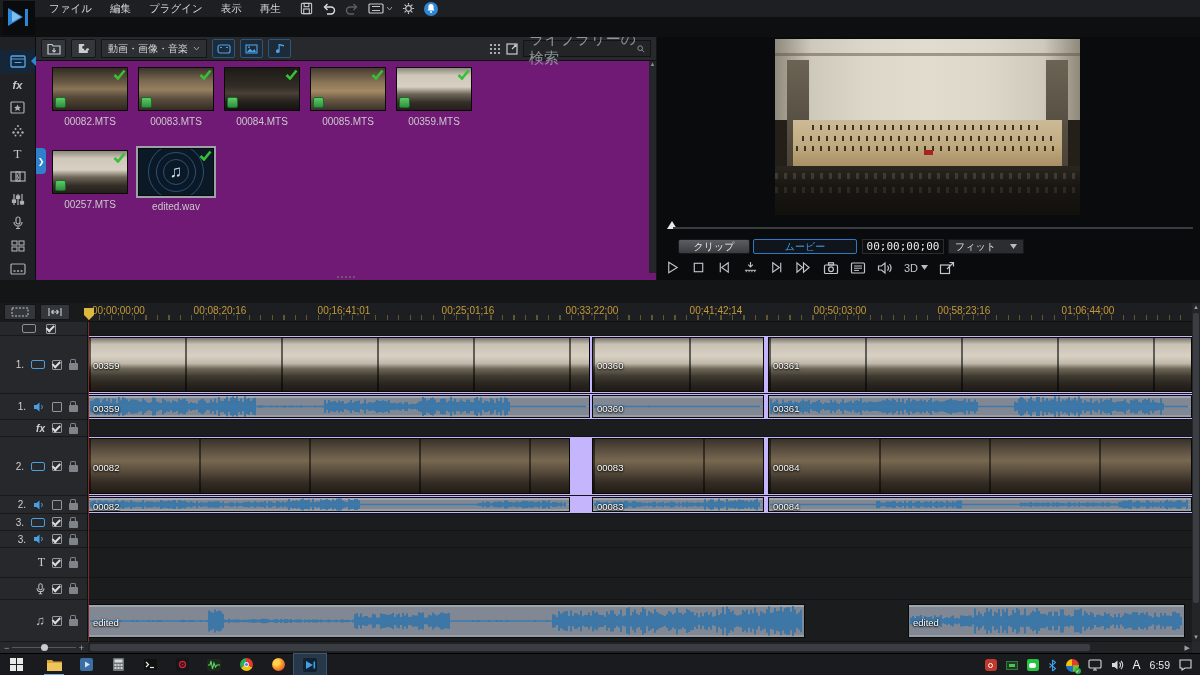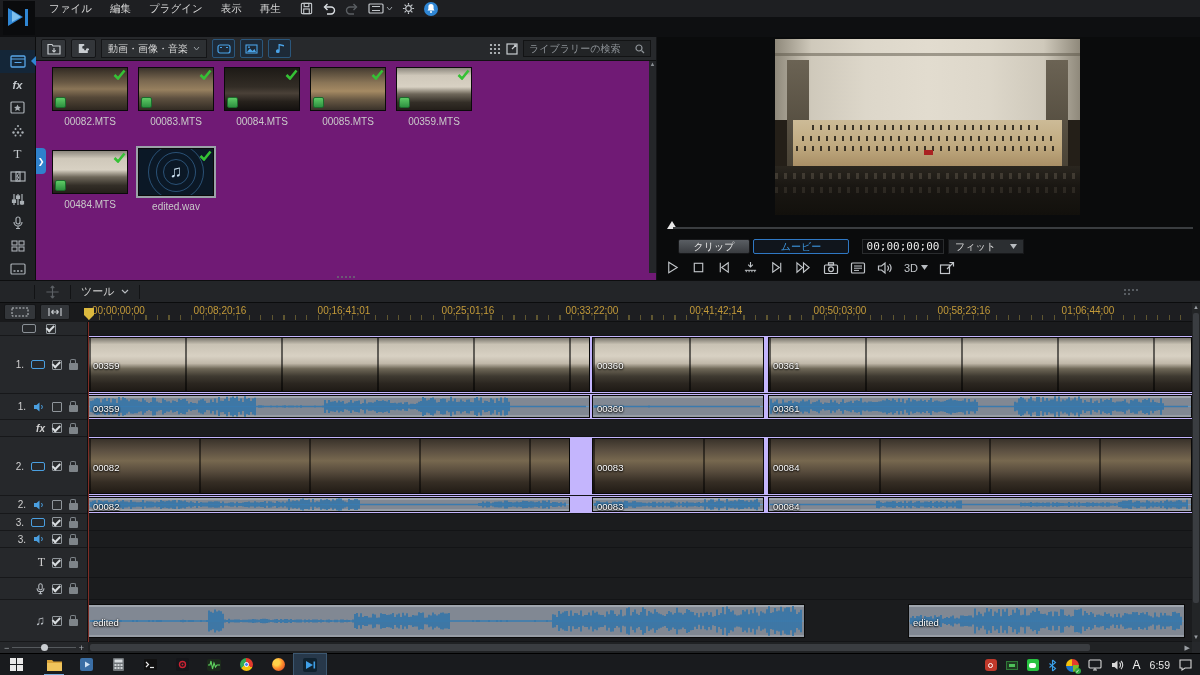--- a/index.html
+++ b/index.html
@@ -24,21 +24,21 @@
 .ric{width:35px;height:23px;display:flex;align-items:center;justify-content:center;color:#b9bec3;position:relative}
 .ric.active{background:#142638}
 .ric .arrow{position:absolute;right:-1px;top:6px;width:0;height:0;border-top:5px solid transparent;border-bottom:5px solid transparent;border-right:5px solid #2f86d4}
 .txtic{font-size:11px;color:#c3c8cc;font-style:italic;font-weight:bold}
 
 .library{left:36px;top:37px;width:620px;height:243px;background:#701a75}
 .libbar{height:24px;background:#27292c;border-bottom:1px solid #101112;display:flex;align-items:center;padding:0 5px;gap:5px}
 .lbtn{height:19px;min-width:25px;background:#33363a;border:1px solid #141517;border-radius:2px;display:flex;align-items:center;justify-content:center;padding:0 4px}
 .ldrop{width:106px;height:19px;background:#2d3033;border:1px solid #141517;display:flex;align-items:center;justify-content:space-between;padding:0 6px;font-size:10px;color:#d6d6d6}
 .fbtn{width:23px;height:19px;background:#1d2a38;border:1px solid #2b577c;border-radius:2px;display:flex;align-items:center;justify-content:center}
-.search{width:128px;height:17px;background:#222426;border:1px solid #121314;display:flex;align-items:center;justify-content:space-between;padding:0 5px;color:#8f9499;font-size:10px}
+.search{width:128px;height:17px;background:#222426;border:1px solid #121314;display:flex;align-items:center;justify-content:space-between;padding:0 5px;color:#8f9499;font-size:15px}
 .item{position:absolute;width:76px}
 .im{height:44px;border:1px solid #0a0a0a;position:relative}
 .nm{margin-top:5px;text-align:center;font-size:10px;color:#c9c9c9;white-space:nowrap}
 .tb{background:linear-gradient(180deg,#8d887e 0,#cfc8ba 18%,#d8d1c3 45%,#6e675a 62%,#332e27 82%,#241f1a 100%)}
 .td{background:linear-gradient(180deg,#332c24 0,#6a5a45 35%,#8a7557 50%,#554838 70%,#2e2720 100%)}
 .chk{position:absolute;top:1px;right:1px}
 .used{position:absolute;left:2px;bottom:2px;width:11px;height:11px;background:linear-gradient(180deg,#5ecb66,#2e9140);border-radius:2px;border:1px solid #1c6b2c}
 .sel{outline:2px solid #9aa2a8}
 .wavthumb{background:#0b1826;display:flex;align-items:center;justify-content:center;position:relative;overflow:hidden}
 .ring{position:absolute;border:1px solid rgba(80,150,215,.45);border-radius:50%}
@@ -381,21 +381,21 @@
       <div class="nm">00359.MTS</div>
     </div>
 
     <div class="item" style="left:16px;top:113px">
       <div class="im tb">
           <svg class="chk" width="13" height="11" viewBox="0 0 13 11">
             <path d="M1.5 6 5 9.5 11.5 1.5" stroke="#35c135" stroke-width="2.6" fill="none"></path>
           </svg>
           <span class="used"></span>
         </div>
-      <div class="nm">00484.MTS</div>
+      <div class="nm">00257.MTS</div>
     </div>
     <div class="item" style="left:102px;top:111px">
       <div class="im wavthumb sel" style="height:48px">
         <span class="ring" style="width:56px;height:56px"></span>
         <span class="ring" style="width:40px;height:40px"></span>
         <span class="ring" style="width:26px;height:26px"></span>
         <span style="color:#cfe4f5;font-size:17px">♫</span>
         <svg class="chk" width="13" height="11" viewBox="0 0 13 11">
             <path d="M1.5 6 5 9.5 11.5 1.5" stroke="#35c135" stroke-width="2.6" fill="none"></path>
           </svg>
@@ -426,21 +426,21 @@
       <div class="chairs" style="left:7%;top:61%;width:86%"></div>
       <div class="v-red"></div>
       <div class="v-aud"></div>
       <div class="v-heads" style="top:76%"></div>
       <div class="v-heads" style="top:84%;opacity:.6"></div>
     </div>
     <div class="seektri"></div>
     <div class="seekline"></div>
 
     <div class="pbtn graybtn" style="left:21px;width:72px">クリップ</div>
-    <div class="pbtn bluebtn" style="left:96px;width:96px">ムービー</div>
+    <div class="pbtn bluebtn" style="left:96px;width:104px">ムービー</div>
     <div class="pbtn tc" style="left:205px;width:82px">00;00;00;00</div>
     <div class="pbtn pdrop" style="left:291px;width:76px">
       <span>フィット</span>
       <svg width="7" height="5" viewBox="0 0 7 5">
           <polygon points="0,0 7,0 3.5,5" fill="#b8bcc0"></polygon>
         </svg>
     </div>
 
     <div class="ptr" style="left:8px;gap:11px">
       <svg width="15" height="15" viewBox="0 0 16 16" fill="none" stroke="#c2c6ca" stroke-width="1.2">
@@ -484,42 +484,20 @@
             <polygon points="0,0 7,0 3.5,5" fill="#b8bcc0"></polygon>
           </svg>
         </span>
       <svg width="16" height="14" viewBox="0 0 16 14" fill="none" stroke="#c2c6ca" stroke-width="1.2">
           <rect x="1.5" y="4" width="9" height="8.5"></rect>
           <path d="M8 8l6.5-6.5M10.5 1.5h4v4"></path>
         </svg>
     </div>
   </div>
 
-  <div class="ab tltb">
-    <div class="sep" style="margin-left:34px"></div>
-    <svg width="15" height="14" viewBox="0 0 16 16" fill="none" stroke="#5c6065" stroke-width="1.3">
-        <path d="M8 1v14M1 8h14M8 1 6 3.5M8 1l2 2.5M8 15l-2-2.5M8 15l2-2.5"></path>
-      </svg>
-    <div class="sep"></div>
-    <span style="display:flex;align-items:center;gap:6px;color:#d2d2d2">
-      <span>ツール</span>
-      <svg width="8" height="5" viewBox="0 0 8 5">
-          <path d="M1 1l3 3 3-3" stroke="#b8bcc0" fill="none" stroke-width="1.2"></path>
-        </svg>
-    </span>
-    <div class="sep"></div>
-    <div class="grip" style="position:absolute;left:1124px;top:8px">
-        <span class="dot"></span>
-        <span class="dot"></span>
-        <span class="dot"></span>
-        <span class="dot"></span>
-        <span class="dot"></span>
-        <span class="dot"></span>
-      </div>
-  </div>
 
   <div class="ab timeline">
     <div class="rbtns">
       <div class="rbtn">
           <svg width="18" height="10" viewBox="0 0 18 10" fill="none" stroke="#c2c6ca" stroke-width="1" stroke-dasharray="2 1.5">
             <rect x="1" y="1" width="16" height="8"></rect>
           </svg>
         </div>
       <div class="rbtn" style="width:30px">
           <svg width="16" height="10" viewBox="0 0 16 10" fill="none" stroke="#c2c6ca" stroke-width="1.2">

